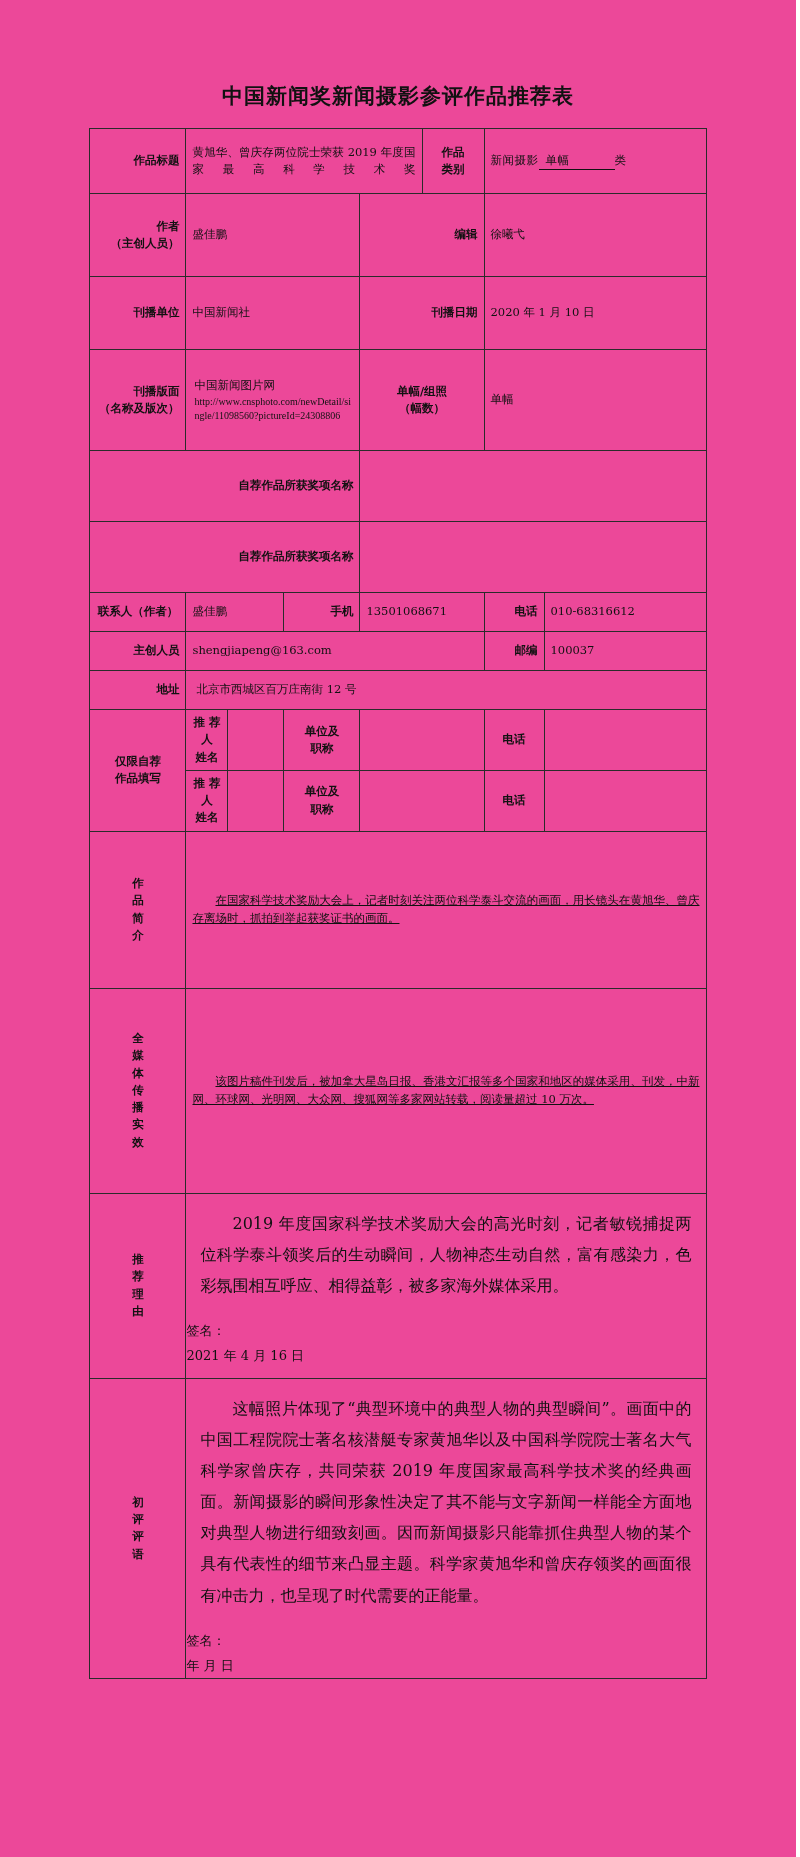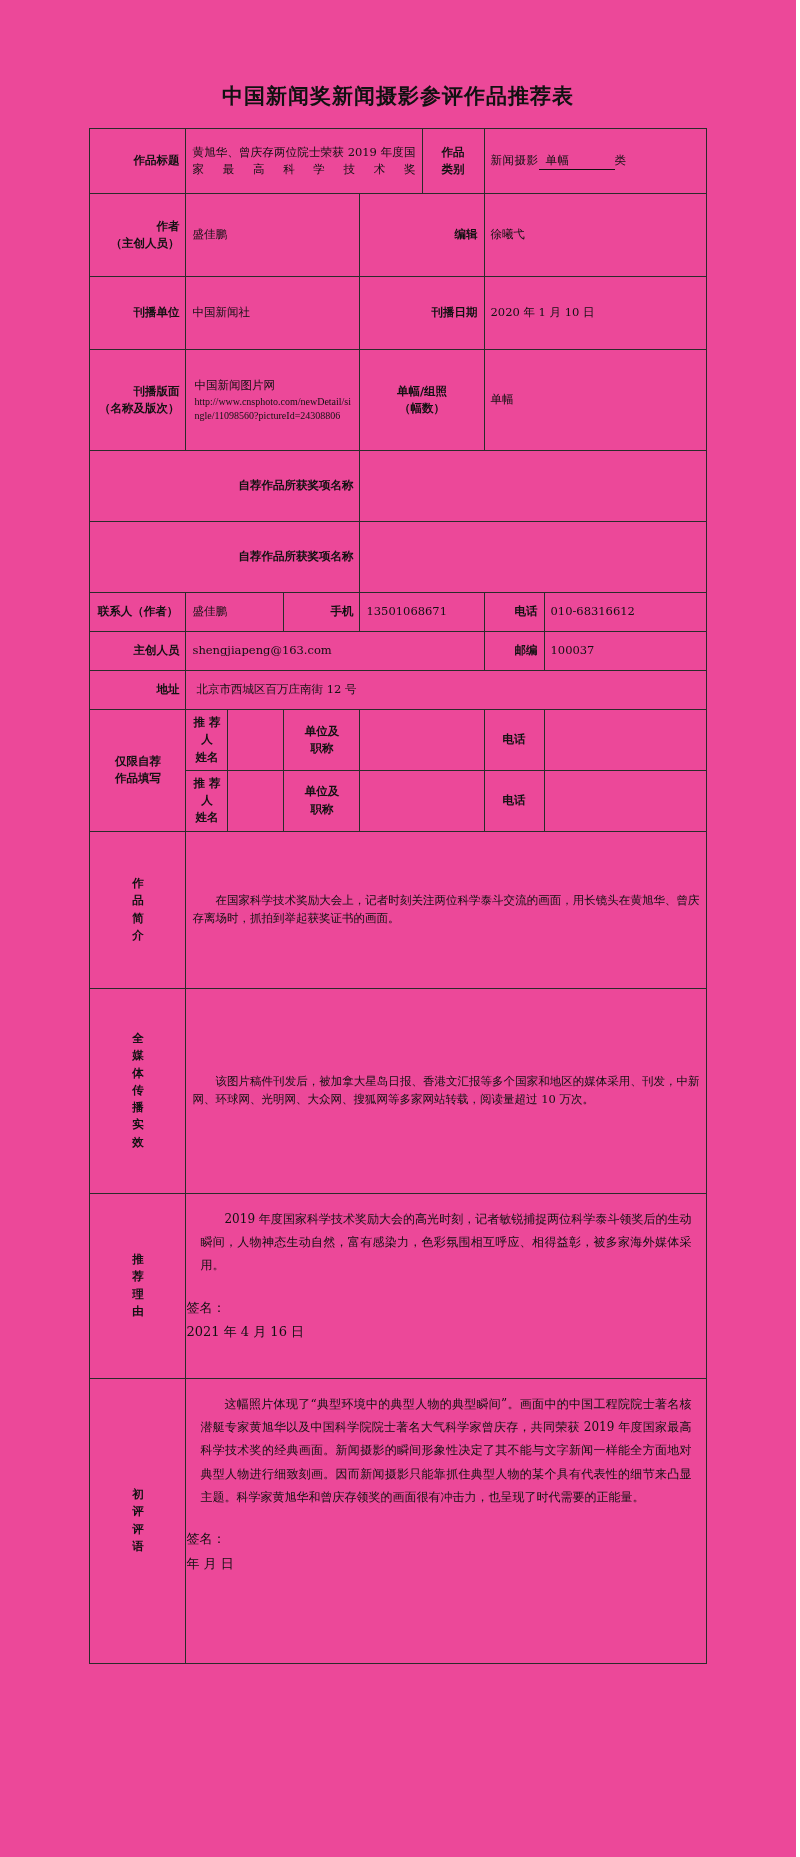--- a/index.html
+++ b/index.html
@@ -104,28 +104,29 @@
     font-size: 13px;
     line-height: 1.55;
     letter-spacing: 0;
     font-family: "DejaVu Serif", "Liberation Serif", serif;
   }
   .vlabel span {
     display: block;
   }
   .body-text {
     text-align: justify;
-    font-size: 12px;
+    font-size: 16px;
     line-height: 1.95;
     padding: 14px 14px 14px 14px;
     text-indent: 2em;
     vertical-align: top;
   }
   .body-cell {
     vertical-align: middle;
+    text-decoration: underline;
   }
   .sign-block {
     padding-right: 78px;
     margin-top: 14px;
     font-size: 13px;
     line-height: 1.9;
     text-indent: 0;
   }
   .sign-block .sline {
     display: block;

